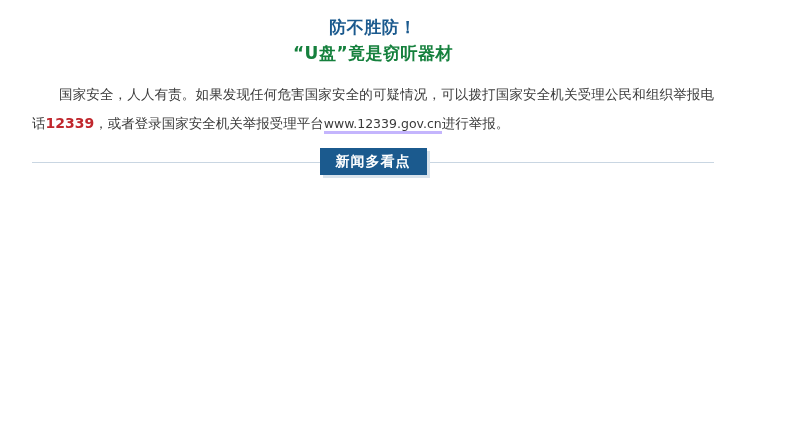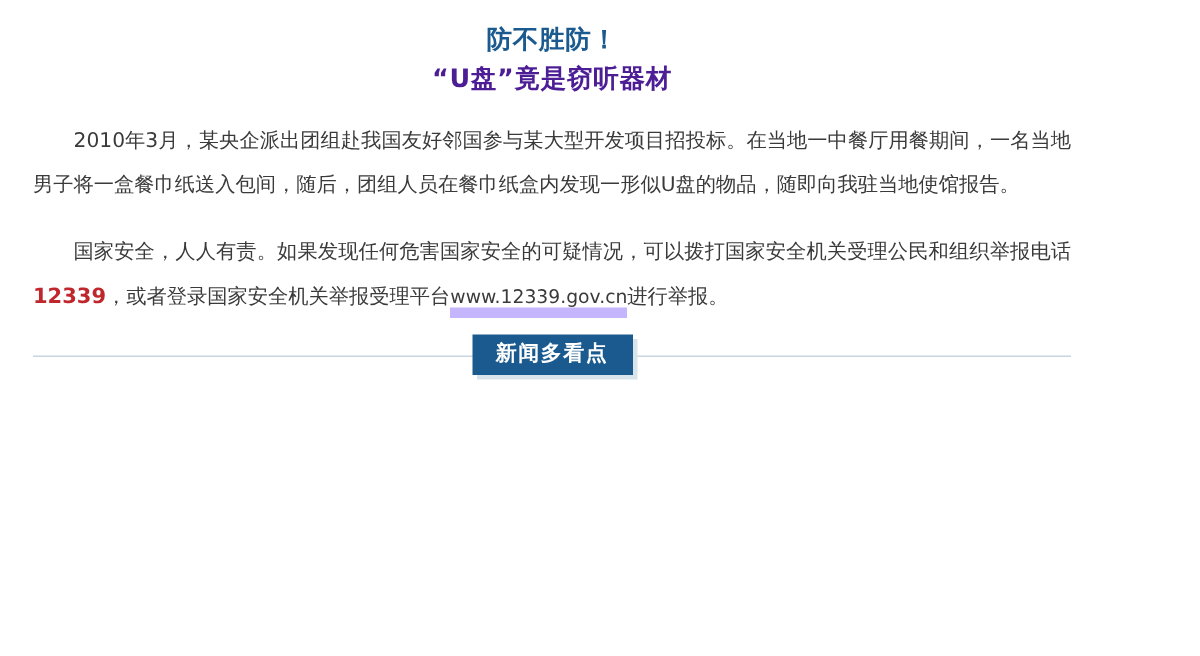--- a/index.html
+++ b/index.html
@@ -12,35 +12,35 @@
     background: #ffffff;
     font-family: "DejaVu Sans", "Liberation Sans", sans-serif;
     color: #2b2b2b;
     overflow: hidden;
   }
   .page {
     width: 736px;
     height: 437px;
     position: relative;
     box-sizing: border-box;
-    padding: 10px 22px 0 22px;
+    padding: 10px 22px 0 32px;
   }
   .title-block {
     text-align: center;
     margin-top: 4px;
   }
   .title-line {
     color: #1b5a8e;
     font-weight: bold;
     font-size: 17px;
     line-height: 26px;
     letter-spacing: 0.5px;
   }
   .title-line-2 {
-    color: #4c1d95;
+    color: #15803d;
     font-weight: bold;
     font-size: 17px;
     line-height: 26px;
     letter-spacing: 0.5px;
   }
   .body-text {
     font-size: 13.5px;
     line-height: 29px;
     color: #3a3a3a;
     text-align: justify;
@@ -62,21 +62,21 @@
     font-weight: bold;
   }
   .hl-red-phone {
     color: #c0272d;
     font-weight: bold;
     font-size: 14px;
   }
   .link-url {
     color: #3a3a3a;
     font-size: 12.5px;
-    border-bottom: 7px solid #c4b5fd;
+    border-bottom: 3px solid #c4b5fd;
   }
   .section-banner-wrap {
     display: flex;
     justify-content: center;
     align-items: center;
     margin: 4px 0 10px 0;
     position: relative;
     text-align: right;
   }
   .banner-rule {
@@ -104,21 +104,20 @@
 
 <div class="page">
 
   <div class="title-block">
     <div class="title-line">防不胜防！</div>
     <div class="title-line-2">“U盘”竟是窃听器材</div>
   </div>
 
   <div class="body-text">
 
-    <p class="para">2010年3月，某央企派出团组赴我国友好邻国参与某大型开发项目招投标。在当地一中餐厅用餐期间，一名当地男子将一盒餐巾纸送入包间，随后，团组人员在餐巾纸盒内发现一形似U盘的物品，随即向我驻当地使馆报告。</p>
 
 
 
     <p class="para last"><span>国家安全，人人有责。如果发现任何危害国家安全的可疑情况，可以拨打国家安全机关受理公民和组织举报电话</span><span class="hl-red-phone">12339</span><span>，或者登录国家安全机关举报受理平台</span><span class="link-url">www.12339.gov.cn</span><span>进行举报。</span></p>
 
   </div>
 
   <div class="section-banner-wrap">
     <div class="banner-rule"></div>
     <div class="banner-box">新闻多看点</div>

